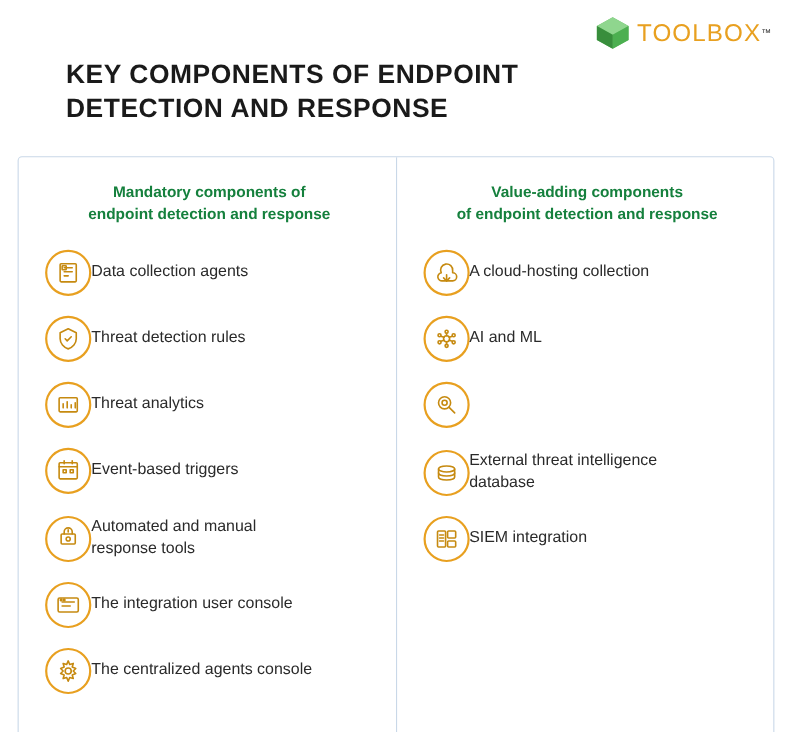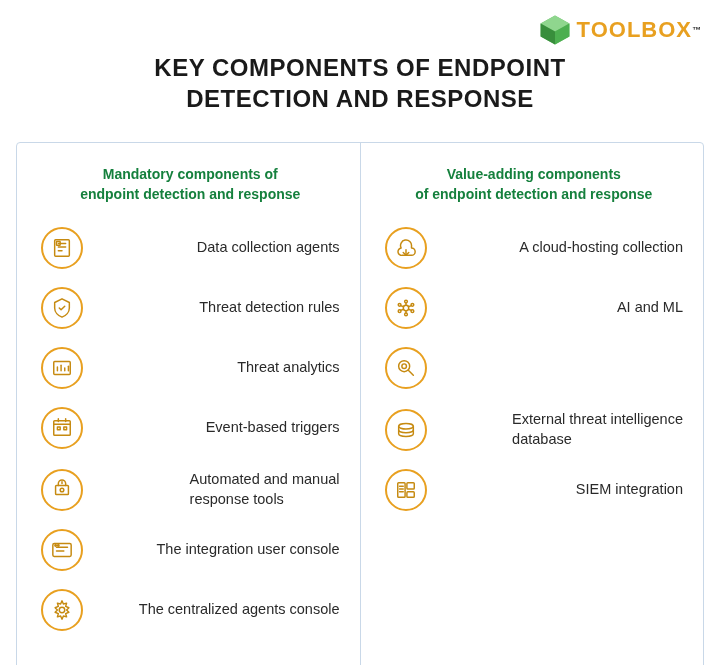--- a/index.html
+++ b/index.html
@@ -19,21 +19,20 @@
       align-items: center;
       gap: 6px;
     }
 
     .logo-icon {
       width: 32px;
       height: 32px;
     }
 
     .page-title {
-      text-align: center;
       padding: 52px 60px 28px 60px;
     }
 
     .page-title h1 {
       font-size: 24px;
       font-weight: 900;
       color: #1a1a1a;
       text-transform: uppercase;
       letter-spacing: 0.5px;
       line-height: 1.3;
@@ -64,21 +63,20 @@
       text-align: center;
       margin-bottom: 22px;
       line-height: 1.4;
     }
 
     .list-item {
       display: flex;
       align-items: center;
       gap: 0;
       margin-bottom: 18px;
-      justify-content: space-between;
     }
 
     .list-item.multi-line {
       align-items: flex-start;
       margin-top: 20px;
     }
 
     .icon-circle {
       width: 42px;
       height: 42px;
@@ -107,21 +105,21 @@
 </head>
 <body>
 
 <div class="logo-area">
   <svg class="logo-icon" viewBox="0 0 40 40" xmlns="http://www.w3.org/2000/svg">
     <polygon points="20,2 38,12 38,28 20,38 2,28 2,12" fill="#6abf69"></polygon>
     <polygon points="20,2 38,12 20,22 2,12" fill="#8fd68e"></polygon>
     <polygon points="20,22 38,12 38,28 20,38" fill="#4caf50"></polygon>
     <polygon points="20,22 2,12 2,28 20,38" fill="#388e3c"></polygon>
   </svg>
-  <div style="font-size:22px;font-weight:700;color:#2e2e2e;letter-spacing:1px;display:flex;align-items:center;">
+  <div style="font-size:22px;font-weight:400;color:#2e2e2e;letter-spacing:1px;display:flex;align-items:center;">
     <span style="color:#e8a020;">TOOLBOX</span>
       <span style="font-size:9px;vertical-align:super;color:#2e2e2e;">™</span>
   </div>
 </div>
 
 <div class="page-title">
   <h1>
     <span>KEY COMPONENTS OF ENDPOINT</span><br>
     <span>DETECTION AND RESPONSE</span>
   </h1>

